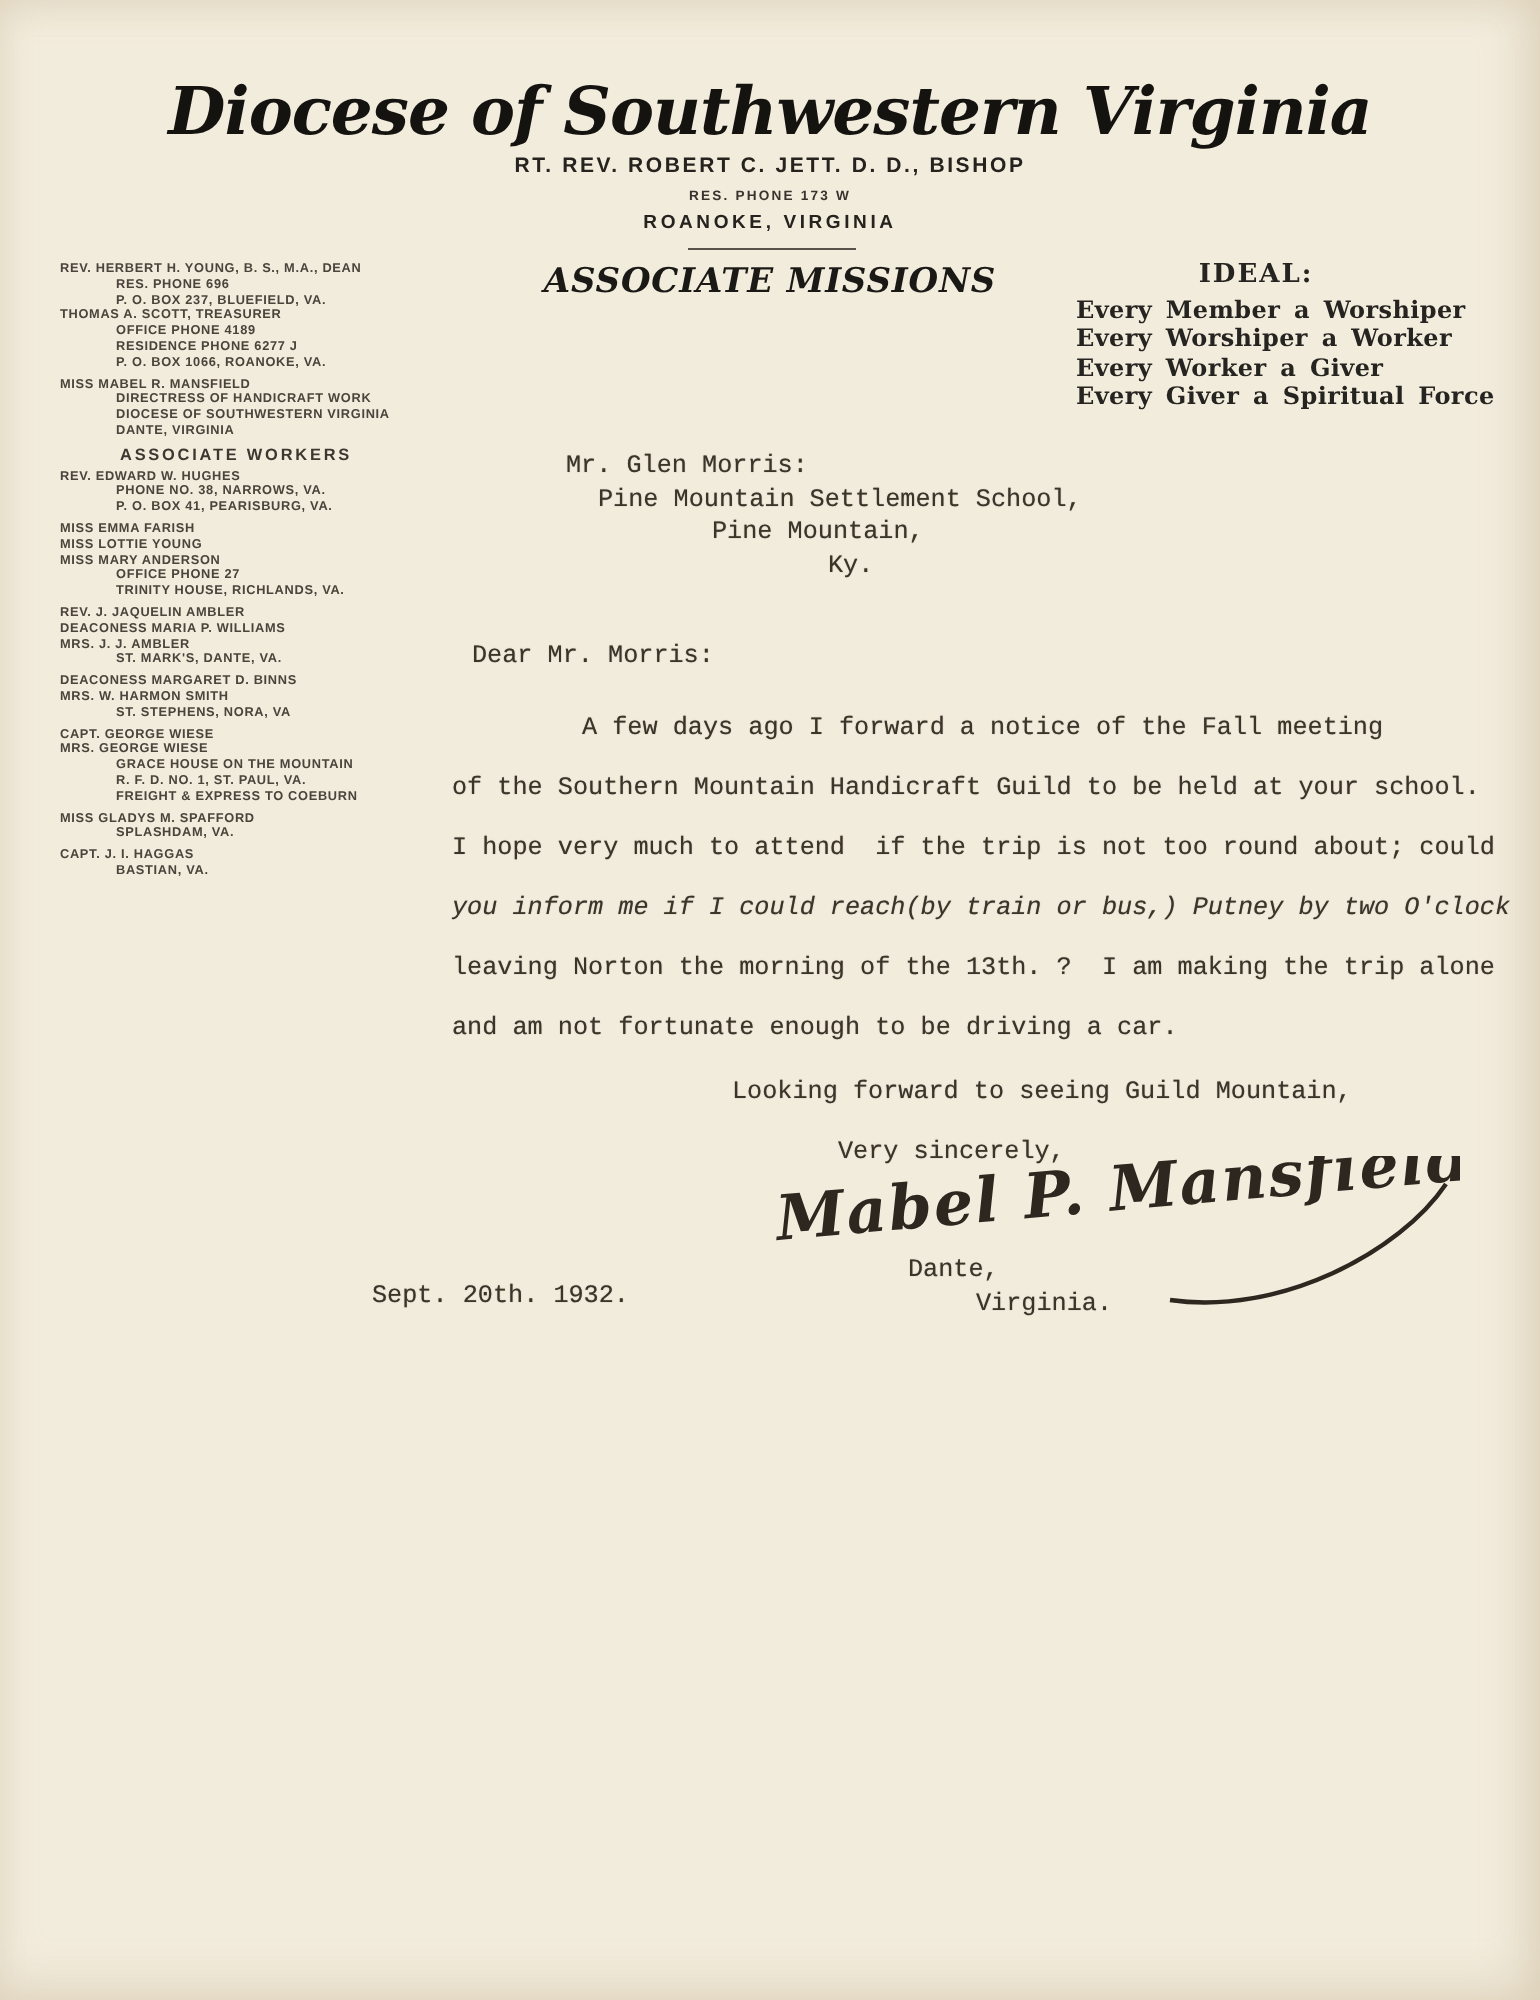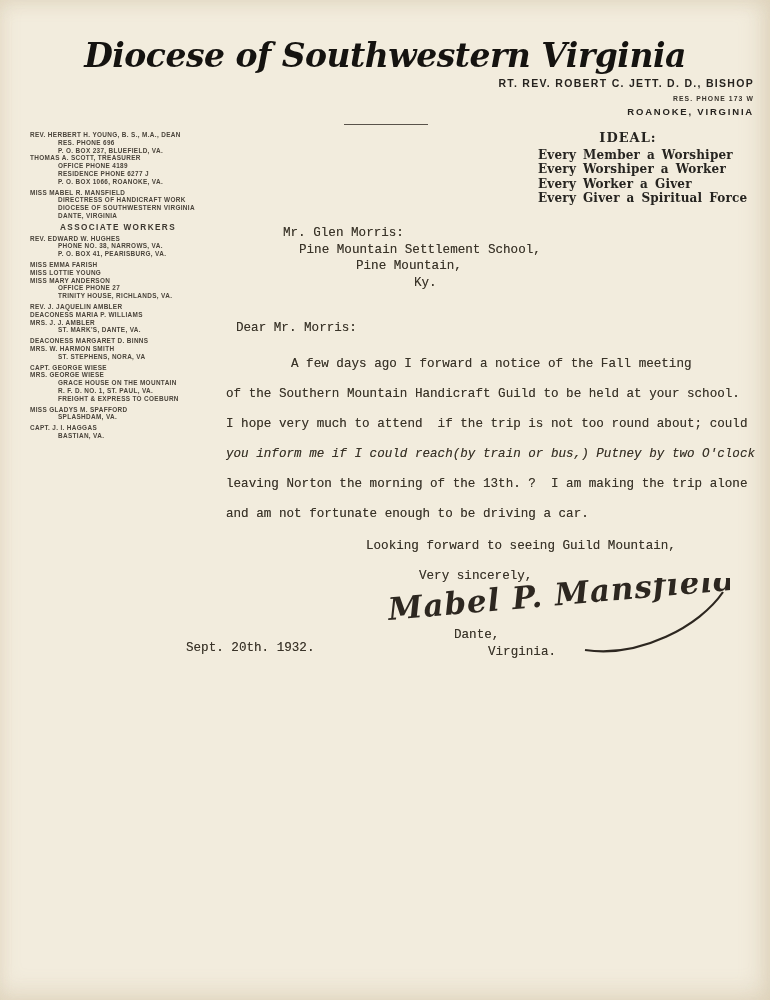--- a/index.html
+++ b/index.html
@@ -5,21 +5,21 @@
   html,body{margin:0;padding:0;}
   .page{
     position:relative; width:770px; height:1000px; overflow:hidden;
     background:#f2ecdd;
     box-shadow: inset -10px 0 22px rgba(186,164,124,.20),
                 inset 0 -10px 22px rgba(186,164,124,.16),
                 inset 0 6px 14px rgba(200,182,146,.12);
     font-family:"Liberation Sans", sans-serif;
   }
   
-  .lh-center{position:absolute; left:0; right:16px; text-align:right;}
+  .lh-center{position:absolute; left:0; right:0; text-align:center;}
   .lh-title{
     position:absolute; left:0; right:0; top:36px; text-align:center;
     font-family:"DejaVu Serif", serif; font-style:italic; font-weight:bold;
     font-size:33px; color:#151310; letter-spacing:-.5px;
   }
   .lh-bishop{top:77px; font-size:10.5px; font-weight:bold; letter-spacing:1.3px; color:#26231f;}
   .lh-phone {top:95px; font-size:6.8px; font-weight:bold; letter-spacing:1.1px; color:#38332c;}
   .lh-city  {top:106px; font-size:9.5px; font-weight:bold; letter-spacing:1.8px; color:#26231f;}
   .lh-rule{position:absolute; top:124px; left:344px; width:84px; height:1px; background:#59524a;}
   .lh-dept{
@@ -66,20 +66,21 @@
 </head>
 <body>
 
 <div class="page">
 
   <div class="lh-title">Diocese of Southwestern Virginia</div>
   <div class="lh-center lh-bishop">RT. REV. ROBERT C. JETT. D. D., BISHOP</div>
   <div class="lh-center lh-phone">RES. PHONE 173 W</div>
   <div class="lh-center lh-city">ROANOKE, VIRGINIA</div>
   <div class="lh-rule"></div>
+  <div class="lh-center lh-dept">ASSOCIATE MISSIONS</div>
 
   <div id="staff-panel">
       <div class="staff-group">
         <div class="staff-name">REV. HERBERT H. YOUNG, B. S., M.A., DEAN</div>
         <div class="staff-sub">RES. PHONE 696</div>
         <div class="staff-sub">P. O. BOX 237, BLUEFIELD, VA.</div>
       </div>
       <div class="staff-group">
         <div class="staff-name">THOMAS A. SCOTT, TREASURER</div>
         <div class="staff-sub">OFFICE PHONE 4189</div>

